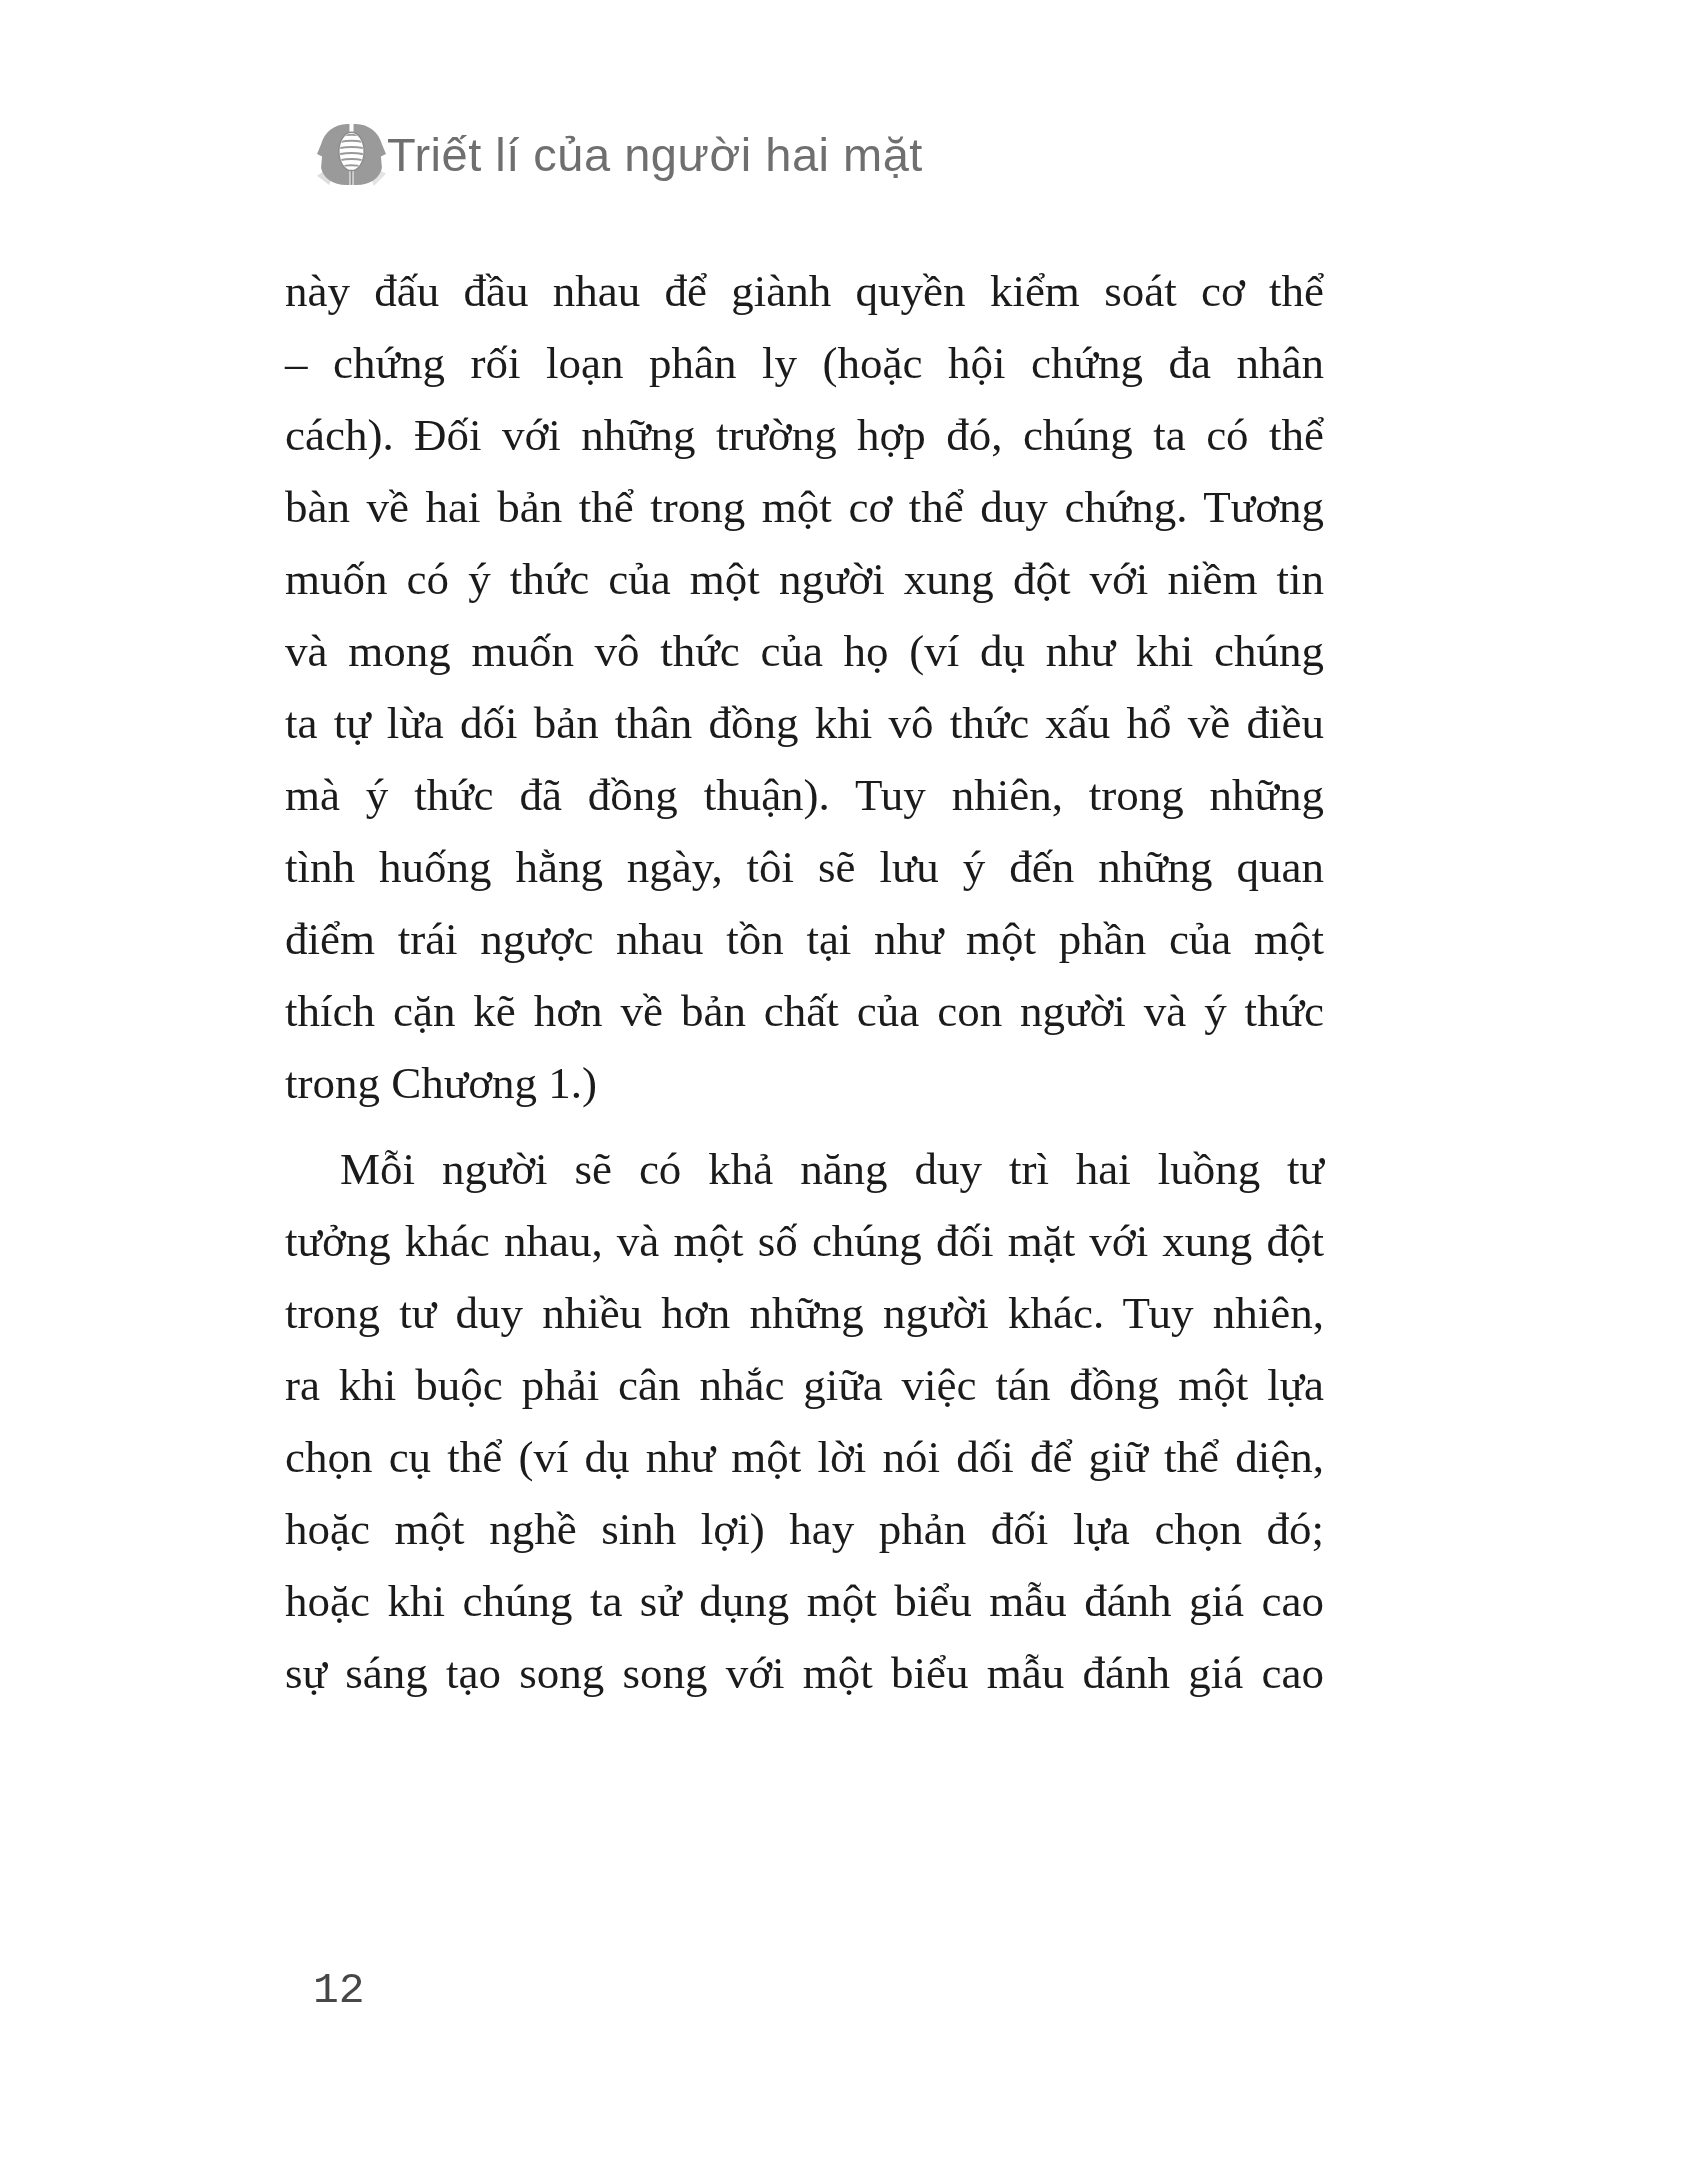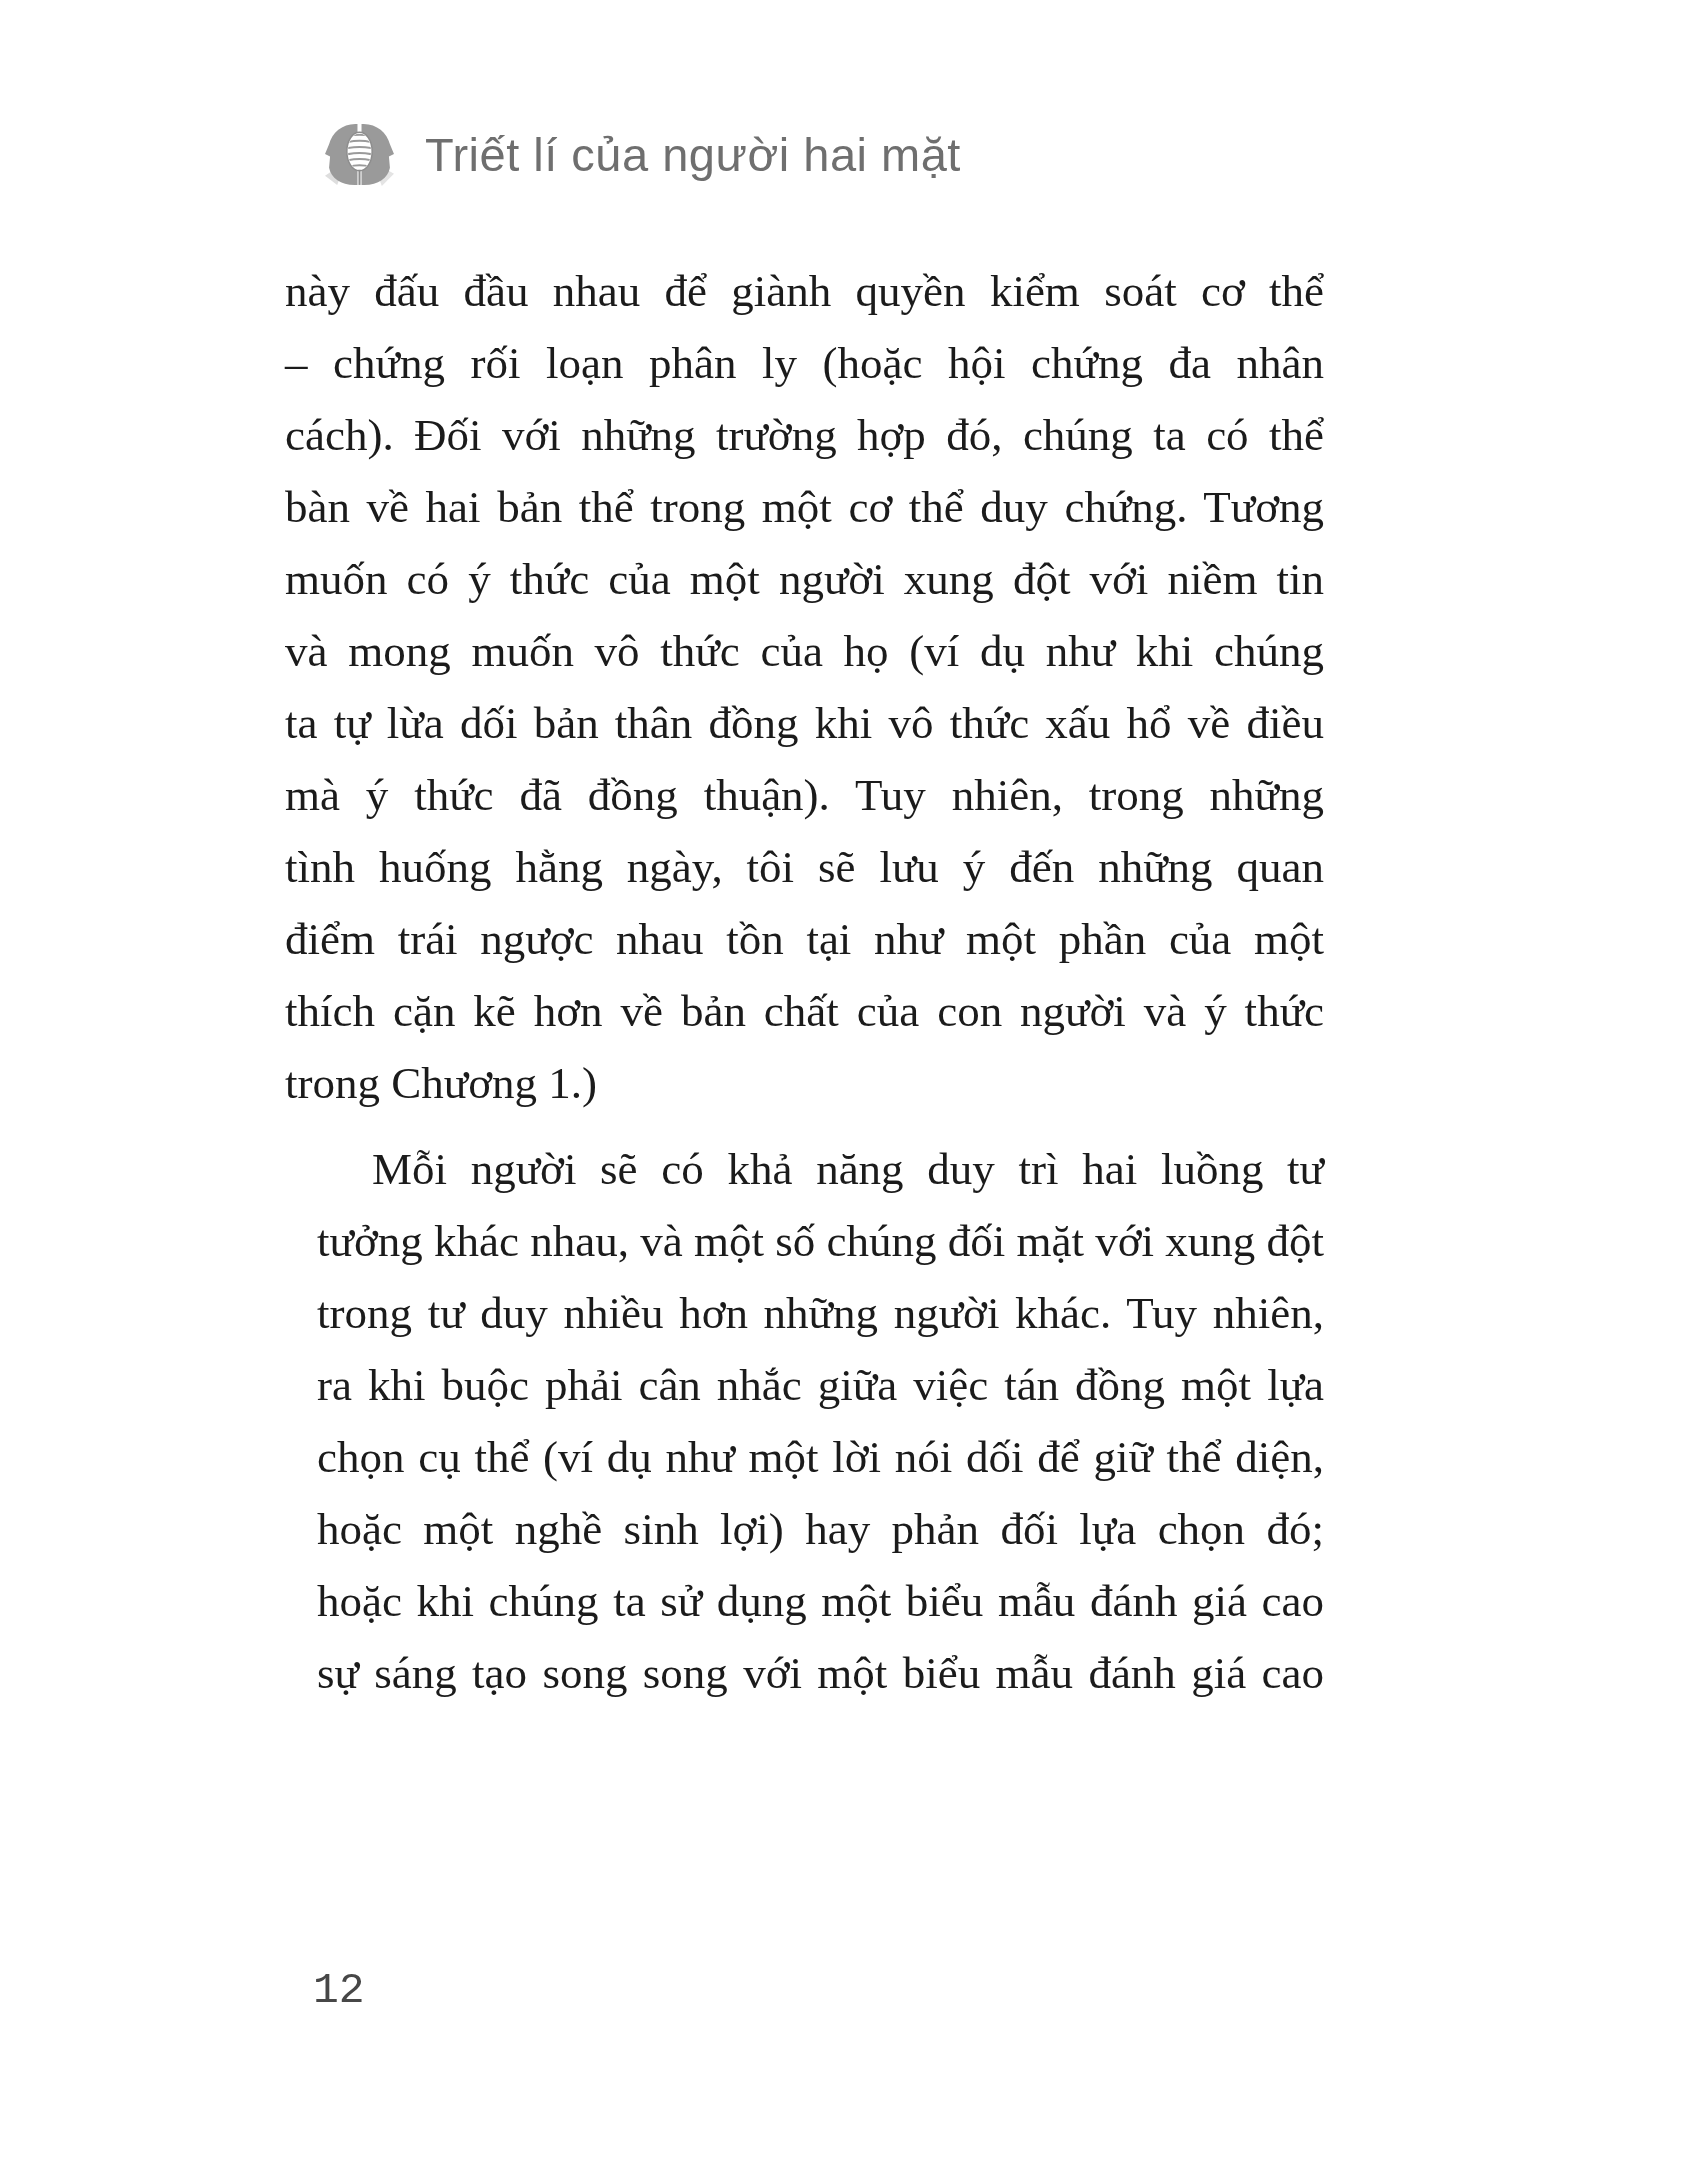--- a/index.html
+++ b/index.html
@@ -4,22 +4,22 @@
 <style>
   html,body { margin:0; padding:0; background:#ffffff; }
   .page {
     position:relative;
     width:1683px; height:2178px;
     background:#ffffff;
     font-family:"Liberation Serif", serif;
     overflow:hidden;
   }
   .running-header {
-    position:absolute; left:324px; top:121px;
-    display:flex; align-items:center; gap:30px;
+    position:absolute; left:316px; top:121px;
+    display:flex; align-items:center; 
   }
   .header-icon-box { width:71px; height:67px; flex:0 0 auto; }
   .header-title {
     font-family:"Liberation Sans", sans-serif;
     font-weight:300;
     font-size:47px;
     color:#6f6f6f;
     letter-spacing:0.5px;
     white-space:nowrap;
   }
@@ -32,21 +32,21 @@
     color:#1b1b1b;
   }
   .line {
     text-align:justify;
     text-align-last:justify;
     -moz-text-align-last:justify;
     white-space:normal;
   }
   .line.para-end { text-align-last:left; -moz-text-align-last:left; }
   .line.indent { text-indent:55px; }
-  .para2 { margin-top:14px;margin-left:32px; }
+  .para2 { margin-top:14px; }
   .page-number {
     position:absolute;
     left:313px; top:1966px;
     font-family:Liberation Mono, monospace;
     font-weight:300;
     font-size:43px;
     color:#474747;
   }
 </style>
 </head>

